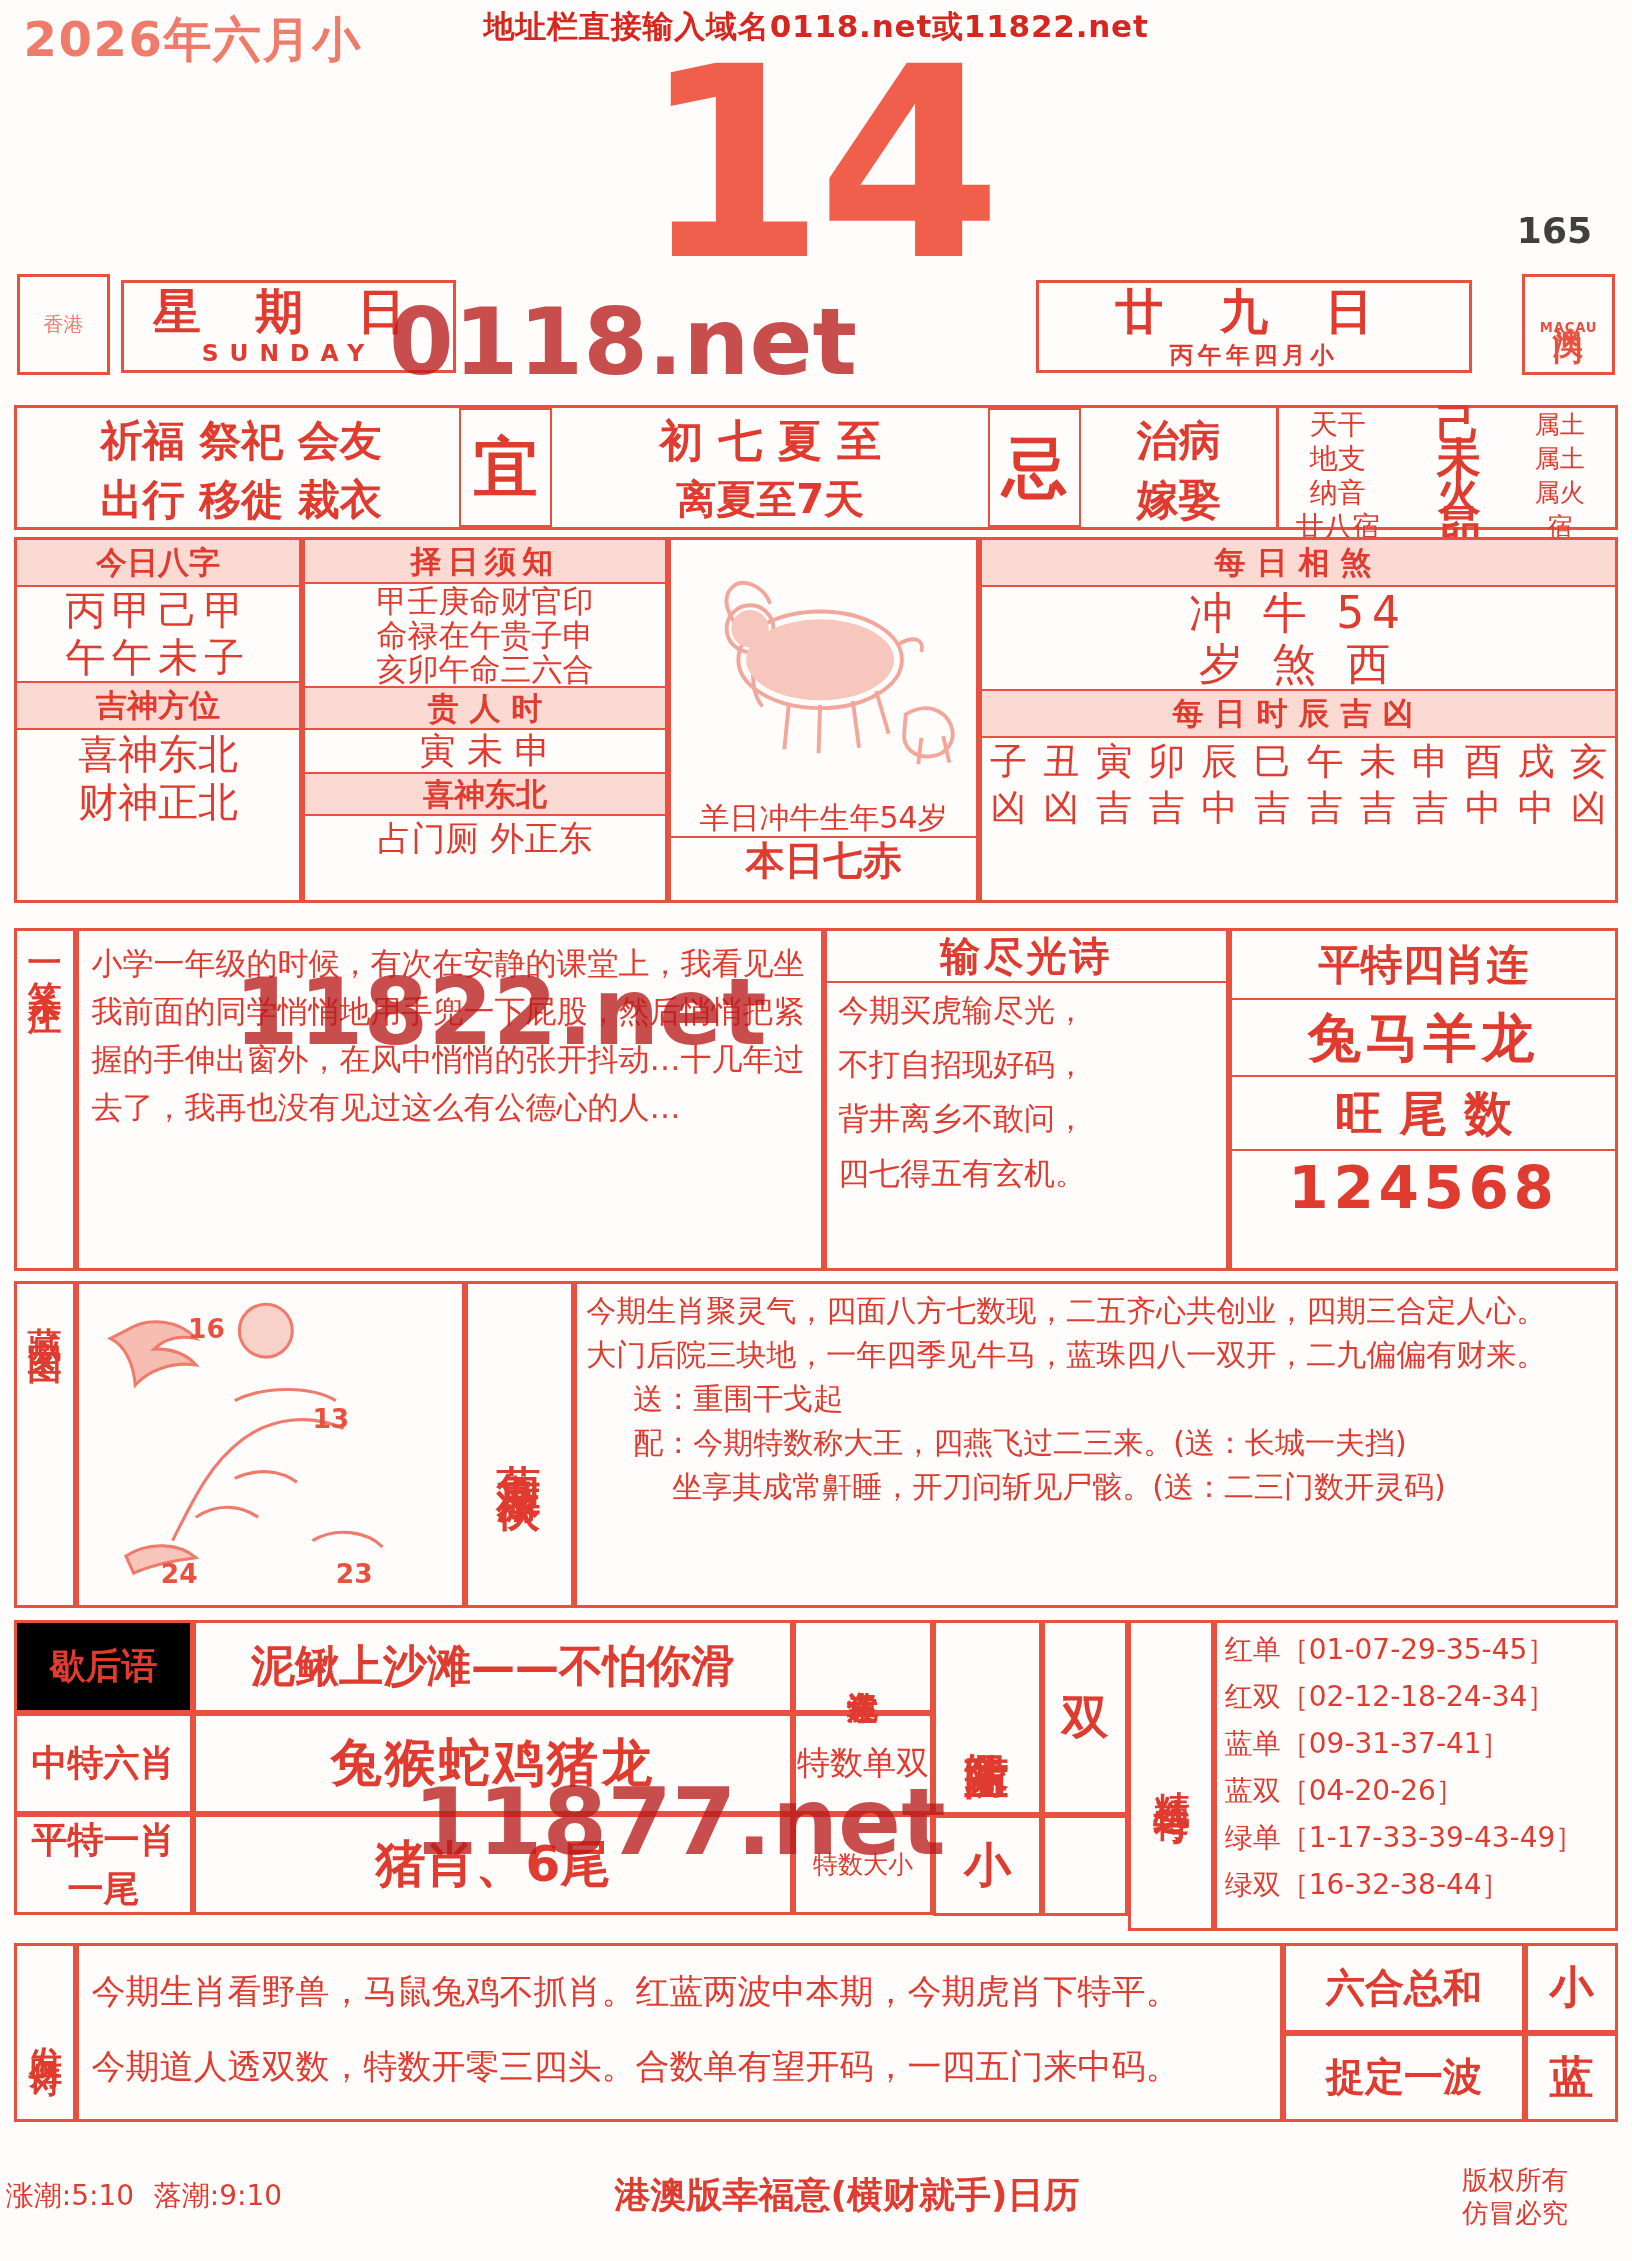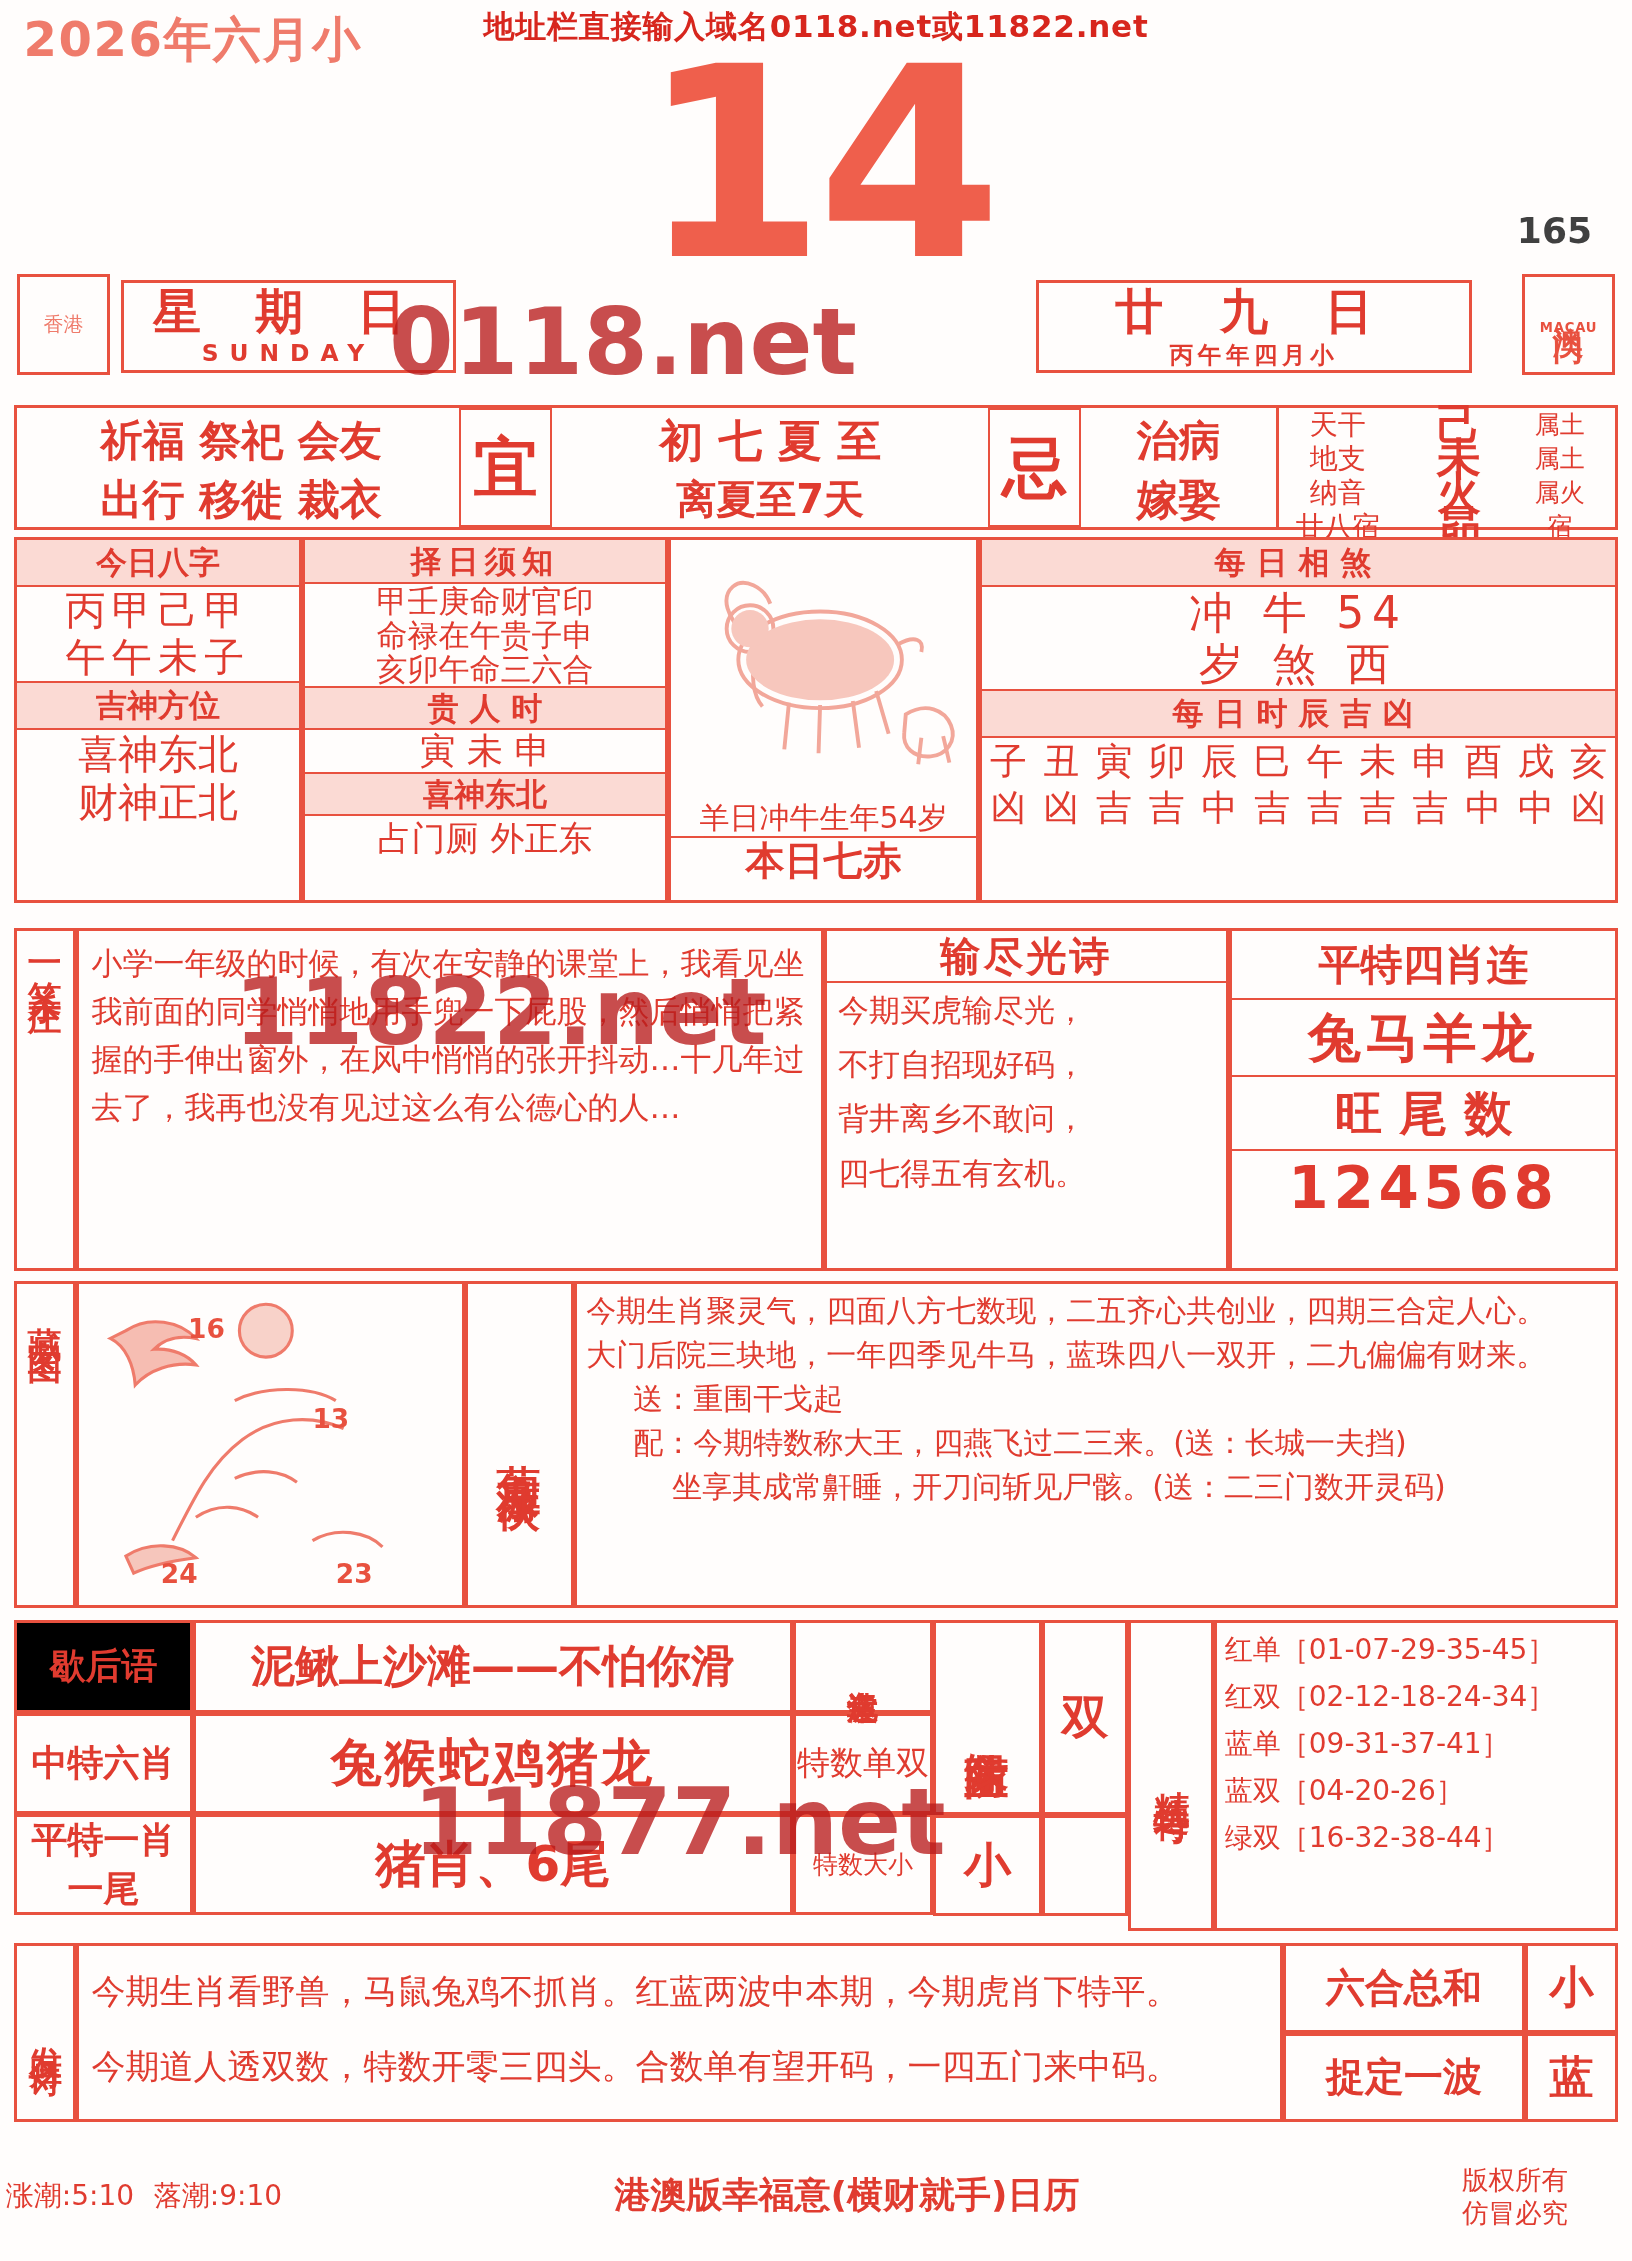--- a/index.html
+++ b/index.html
@@ -317,20 +317,21 @@
       <div class="bx" style="height:101px;"></div>
     </div>
     <div class="bx ctr" style="width:86px;font-size:36px;font-weight:bold;">
       <span style="writing-mode:vertical-rl;letter-spacing:6.2px;">精选特号</span>
     </div>
     <div class="bx" style="flex:1;padding:3.1px 7.8px;">
       <div style="font-size:28px;line-height:47px;">红单［01-07-29-35-45］</div>
       <div style="font-size:28px;line-height:47px;">红双［02-12-18-24-34］</div>
       <div style="font-size:28px;line-height:47px;">蓝单［09-31-37-41］</div>
       <div style="font-size:28px;line-height:47px;">蓝双［04-20-26］</div>
+      <div style="font-size:28px;line-height:47px;">绿单［1-17-33-39-43-49］</div>
       <div style="font-size:28px;line-height:47px;">绿双［16-32-38-44］</div>
     </div>
   </div>
 
   <div class="bottom">
     <div class="bx ctr" style="width:62px;font-size:33px;font-weight:bold;">
       <span style="writing-mode:vertical-rl;letter-spacing:7.8px;">发财诗</span>
     </div>
     <div class="bx" style="flex:1;padding:7.8px 12.5px;font-size:34px;line-height:75px;">
       <div>今期生肖看野兽，马鼠兔鸡不抓肖。红蓝两波中本期，今期虎肖下特平。</div>

